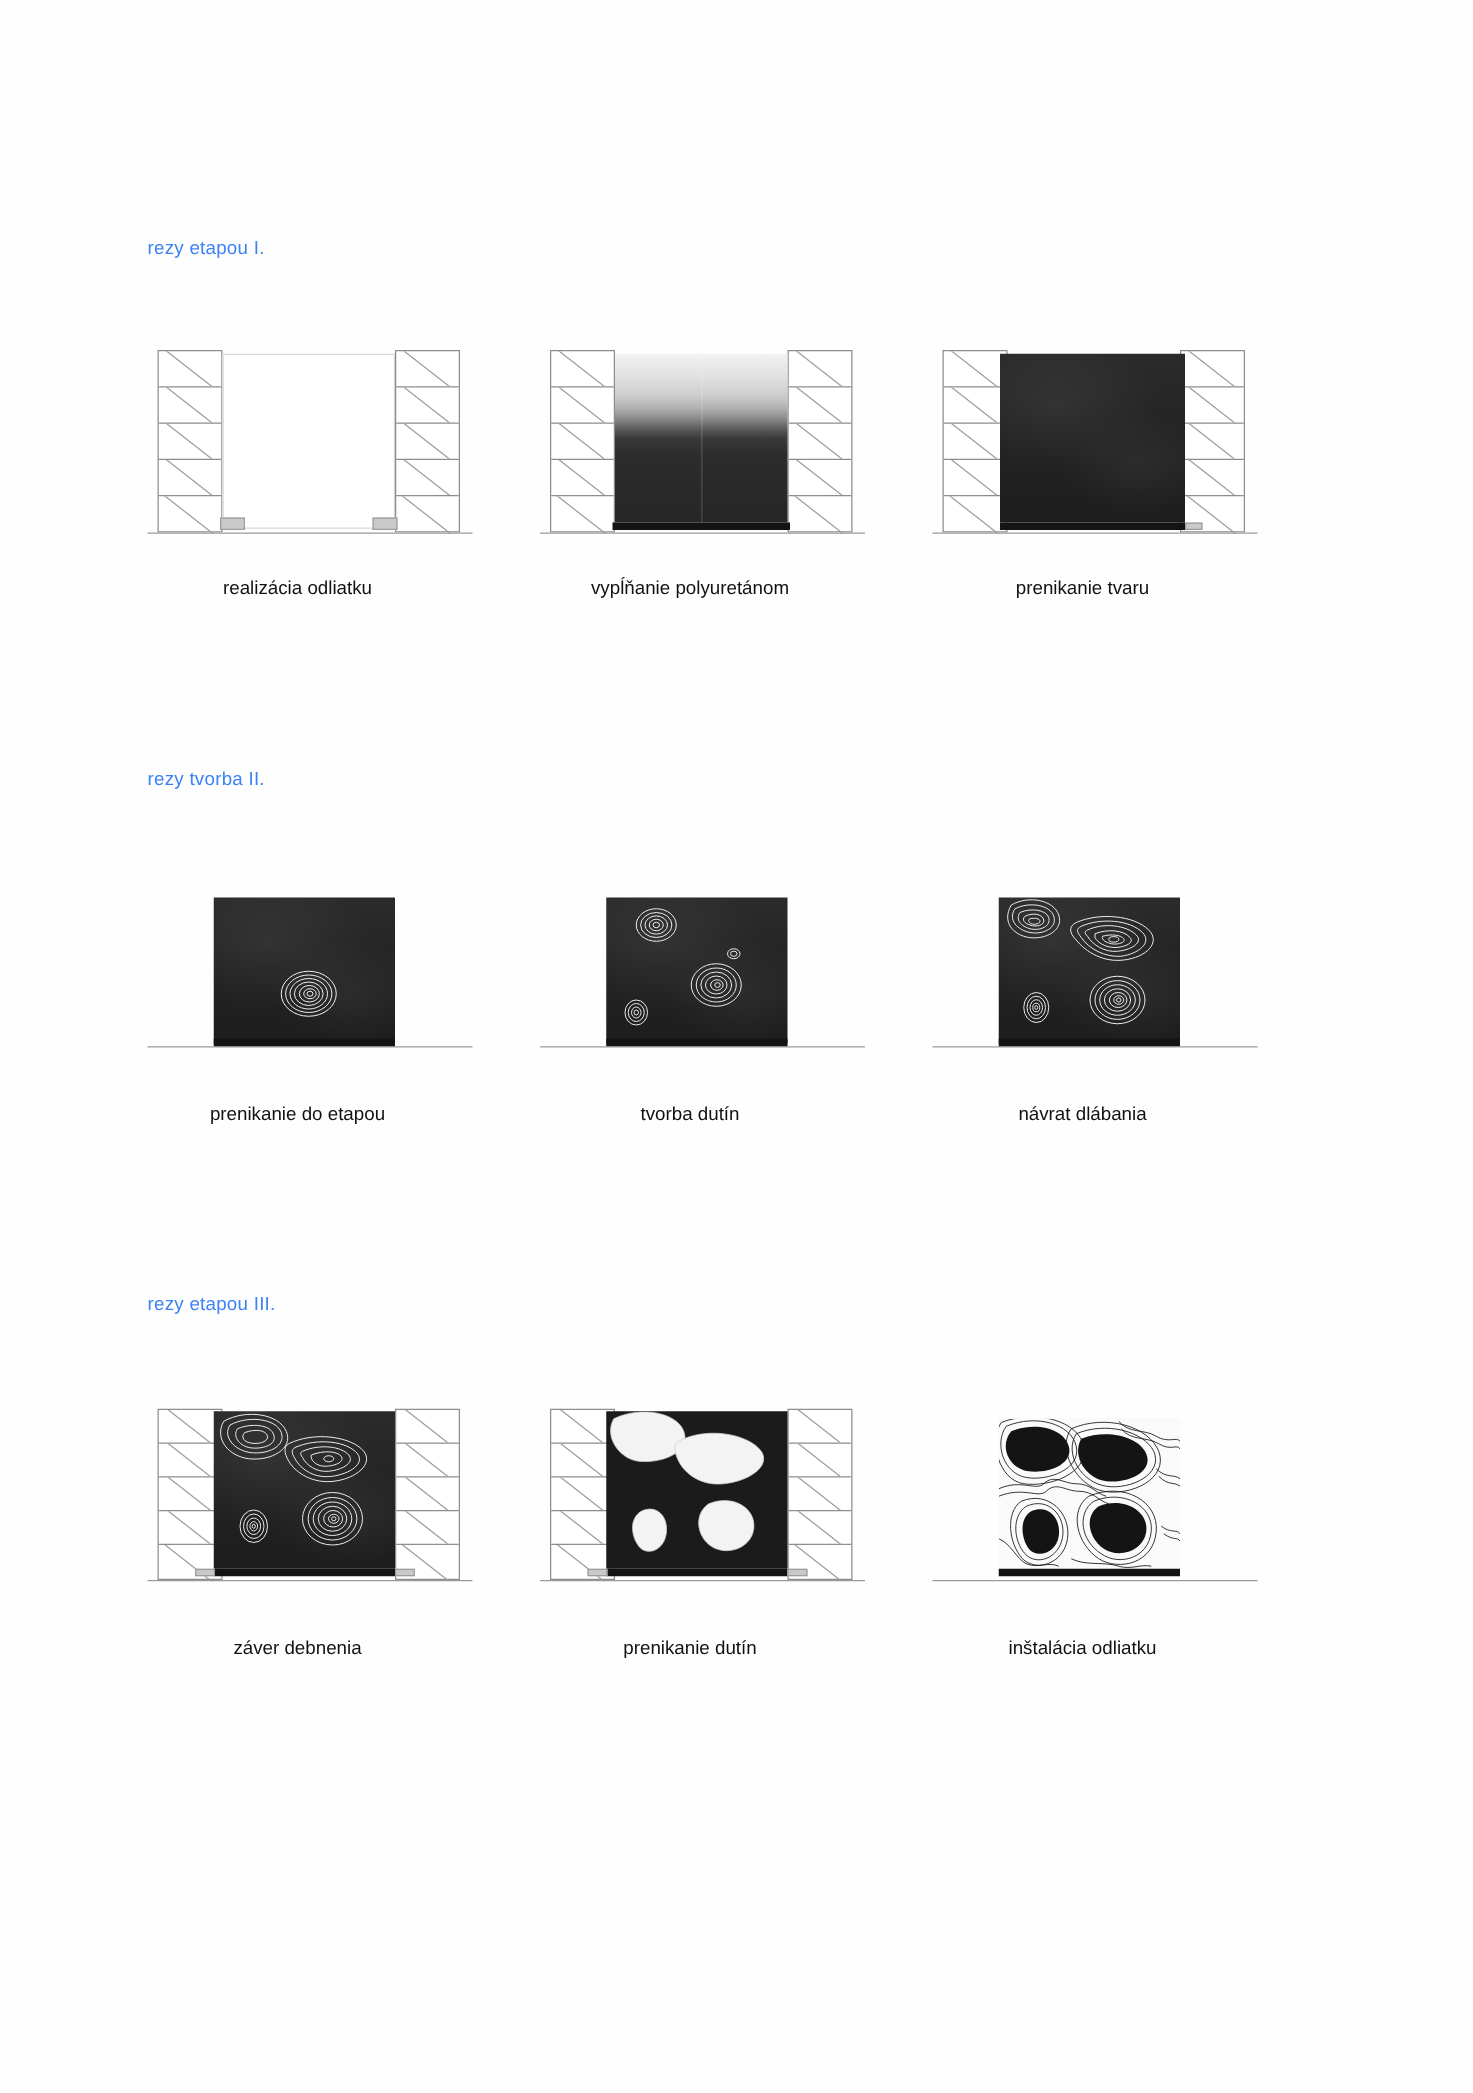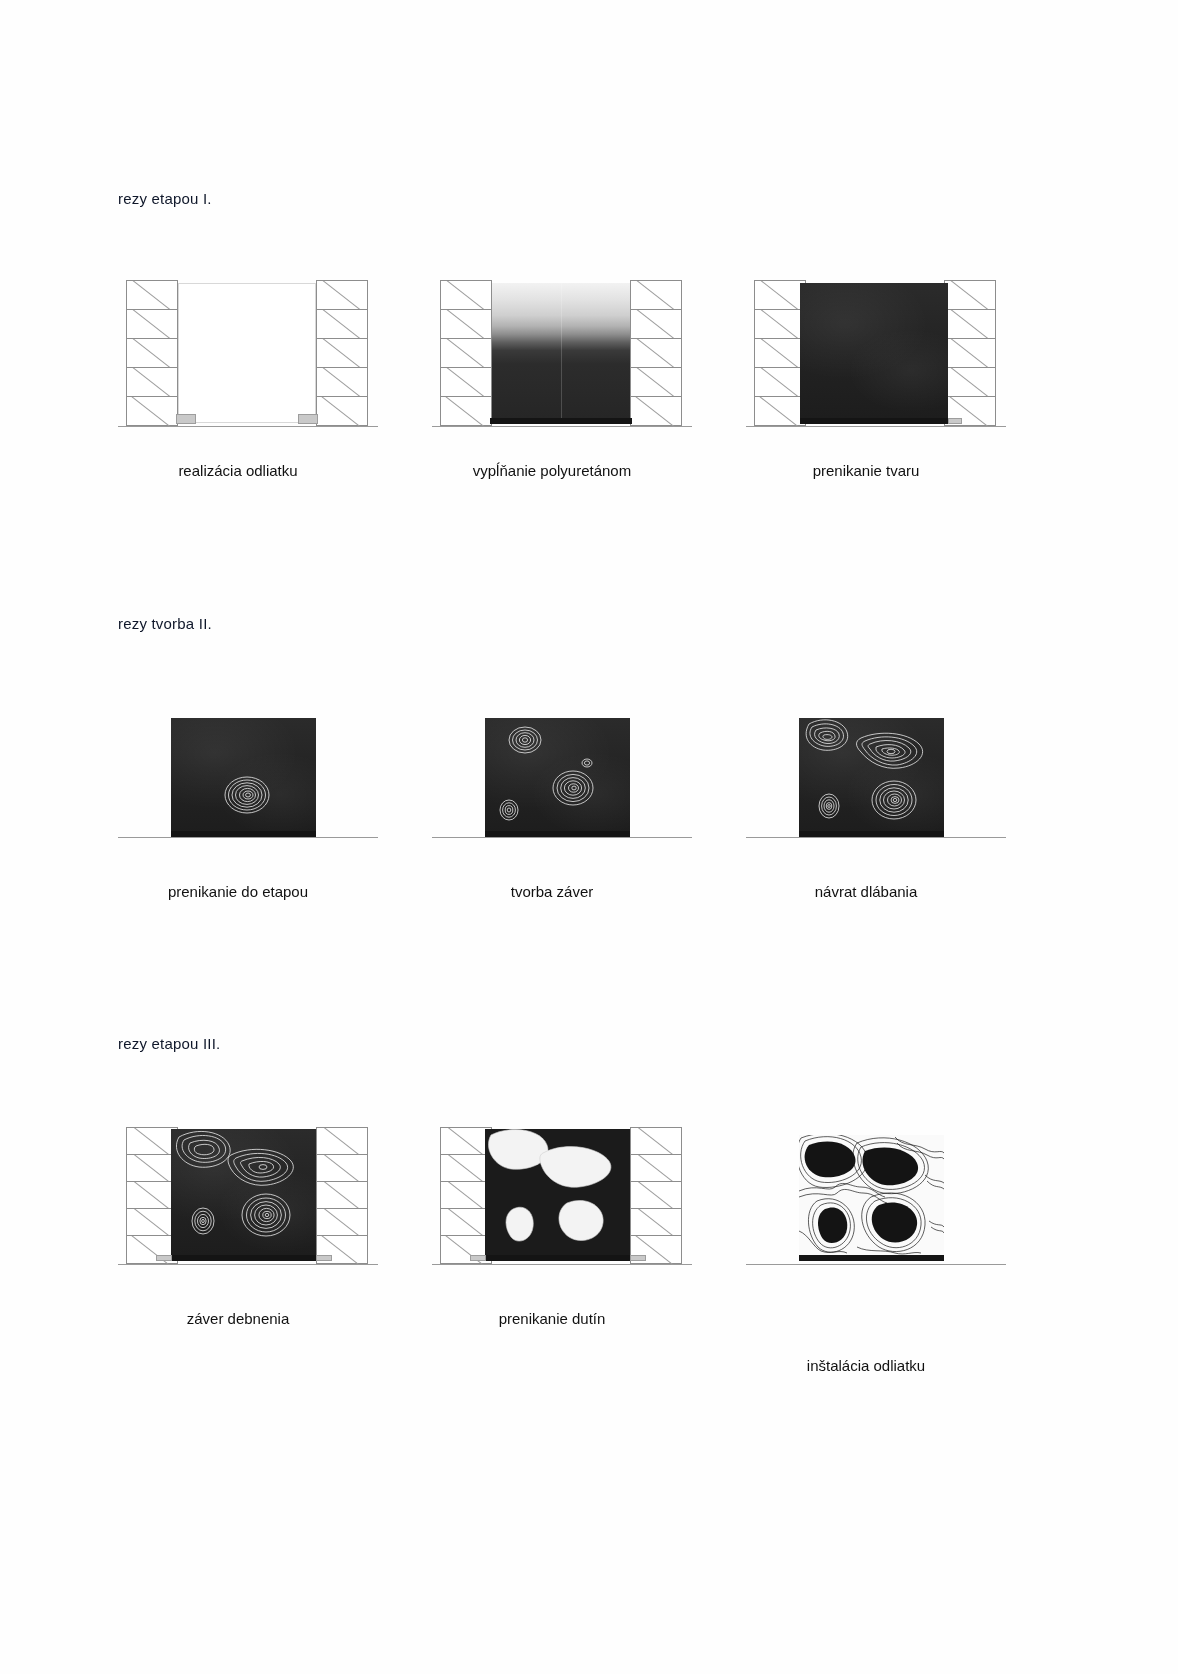--- a/index.html
+++ b/index.html
@@ -25,21 +25,21 @@
   .section {
     position: absolute;
     left: 0;
     width: 1178px;
   }
   .section-title {
     position: absolute;
     left: 118px;
     font-size: 15px;
     letter-spacing: 0.2px;
-    color: #0f172a;
+    color: #3b82f6;
   }
   .caption {
     position: absolute;
     left: 0;
     width: 320px;
     text-align: center;
     font-size: 15px;
     color: #111;
   }
   
@@ -240,21 +240,21 @@
             <ellipse cx="102" cy="45" rx="2.6" ry="2.1"></ellipse>
             <ellipse cx="24" cy="92" rx="9" ry="10"></ellipse>
             <ellipse cx="24" cy="92" rx="6.4" ry="7.2"></ellipse>
             <ellipse cx="24" cy="92" rx="3.8" ry="4.4"></ellipse>
             <ellipse cx="24" cy="92" rx="1.8" ry="2"></ellipse>
           </g>
         </svg>
       </div>
       <div class="base" style="left:53px;top:126px;width:145px;height:6px;"></div>
     </div>
-    <div class="caption" style="left:392px;top:268px;">tvorba záver</div>
+    <div class="caption" style="left:392px;top:268px;">tvorba dutín</div>
 
     <div style="position:absolute;left:746px;top:90px;width:260px;height:150px;">
       <div class="ground" style="left:0px;top:132px;width:260px;"></div>
       <div class="mass concrete" style="left:53px;top:13px;width:145px;height:117px;">
         <svg class="cavity-layer" viewBox="0 0 145 117" preserveAspectRatio="none">
           <g fill="none" stroke="#ececec" stroke-width="0.8">
             <path d="M10 6 C24 -2 44 2 48 14 C52 26 38 34 24 32 C12 30 2 20 10 6 Z"></path>
             <path d="M13 9 C25 3 41 6 44 15 C47 24 36 30 25 28 C15 26 7 18 13 9 Z"></path>
             <path d="M17 12 C26 8 38 10 40 16 C42 23 33 27 25 25 C18 23 13 18 17 12 Z"></path>
             <path d="M21 15 C27 12 35 13 36 18 C37 22 30 24 25 22 C21 21 18 18 21 15 Z"></path>
@@ -397,16 +397,16 @@
             <path d="M58 112 C70 118 84 114 96 118 C106 121 114 116 122 118"></path>
             <path d="M126 40 C134 48 140 44 145 48"></path>
             <path d="M128 46 C136 54 140 50 145 54"></path>
             <path d="M130 86 C138 92 142 88 145 92"></path>
             <path d="M132 92 C140 98 143 94 145 98"></path>
           </g>
         </svg>
       </div>
       <div class="base" style="left:53px;top:128px;width:145px;height:6px;"></div>
     </div>
-    <div class="caption" style="left:706px;top:275px;margin-top:47px;">inštalácia odliatku</div>
+    <div class="caption" style="left:706px;top:275px;">inštalácia odliatku</div>
   </div>
 
 </div>
 
 </body></html>

